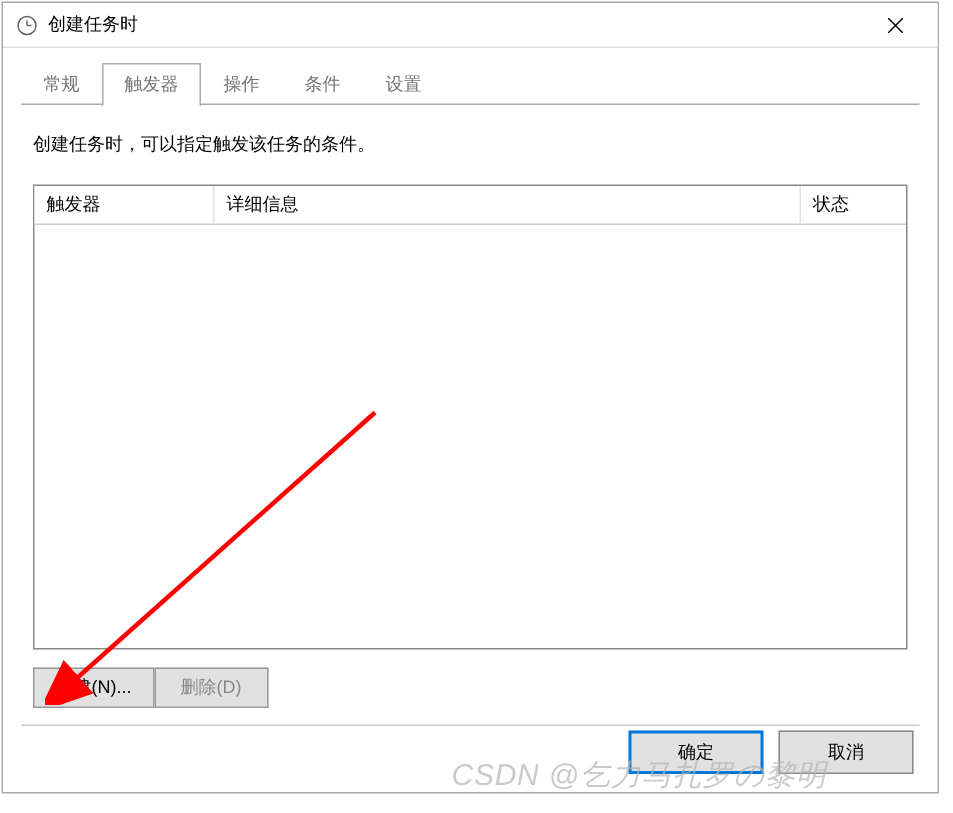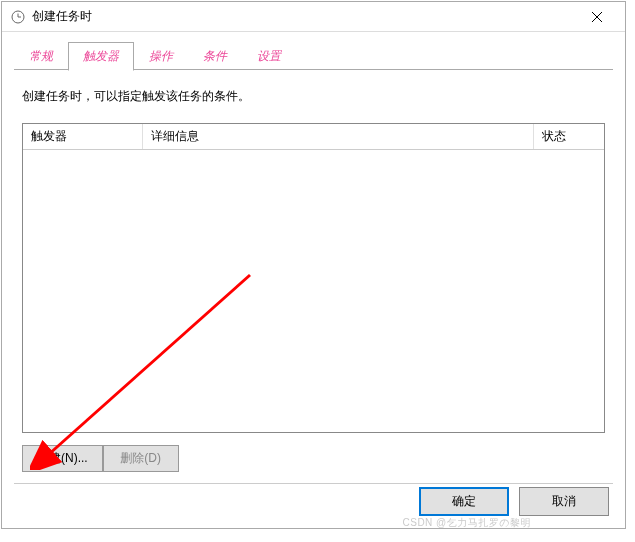--- a/index.html
+++ b/index.html
@@ -60,23 +60,22 @@
       bottom: 0;
       border-bottom: 1px solid #aaa;
       z-index: 0;
     }
     .tab {
       padding: 5px 14px;
       border: 1px solid transparent;
       border-bottom: none;
       cursor: pointer;
       position: relative;
-      color: #ec4899;
+      color: #737373;
       z-index: 1;
-      font-style: italic;
     }
     .tab.active {
       border-color: #aaa;
       background: #fff;
       border-bottom: 1px solid #fff;
       margin-bottom: -1px;
       z-index: 2;
     }
     .tab-content {
       padding: 18px 20px 12px 20px;
@@ -154,26 +153,27 @@
     .red-arrow {
       position: absolute;
       left: 30px;
       top: 270px;
       pointer-events: none;
       z-index: 50;
     }
     .watermark {
       position: absolute;
       bottom: 12px;
-      right: 104px;
+      right: 84px;
       color: rgba(180,180,180,0.7);
-      font-size: 10px;
+      font-size: 20px;
       pointer-events: none;
       z-index: 60;
       letter-spacing: 0.5px;
+      font-style: italic;
     }
   </style>
 </head>
 <body>
 
 <div class="window">
   <div class="titlebar">
     <span class="title-icon">
       <svg width="14" height="14" viewBox="0 0 14 14">
         <circle cx="7" cy="7" r="6" fill="none" stroke="#666" stroke-width="1"></circle>

